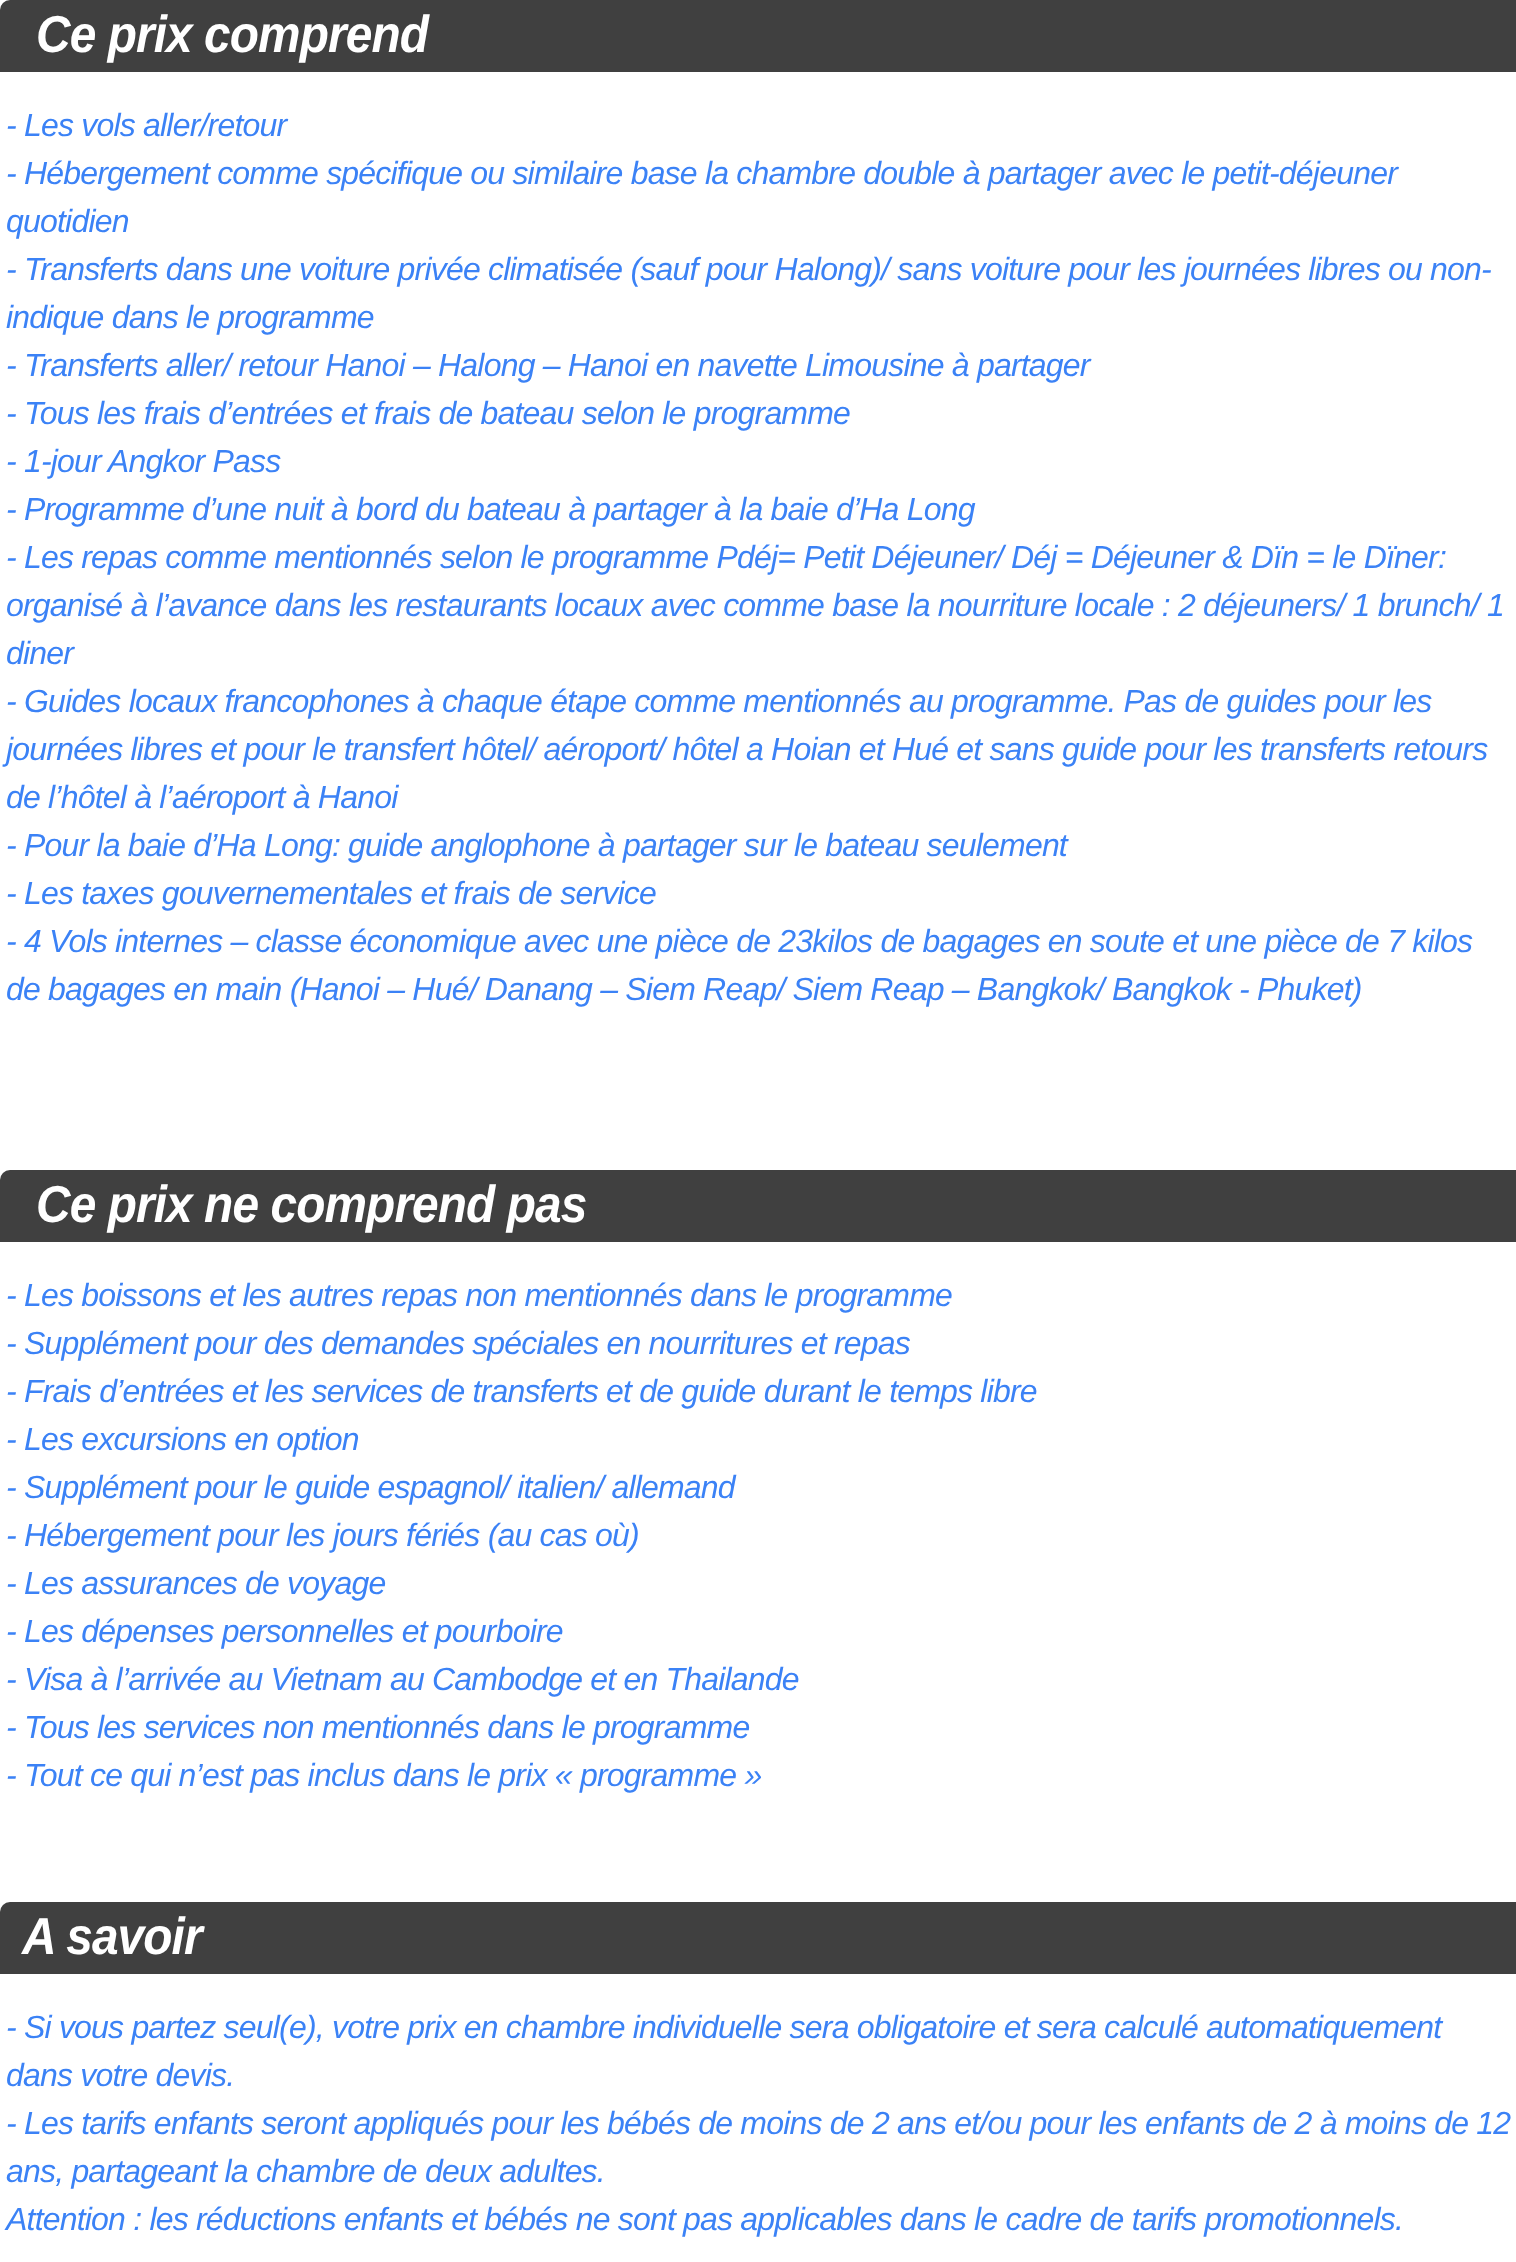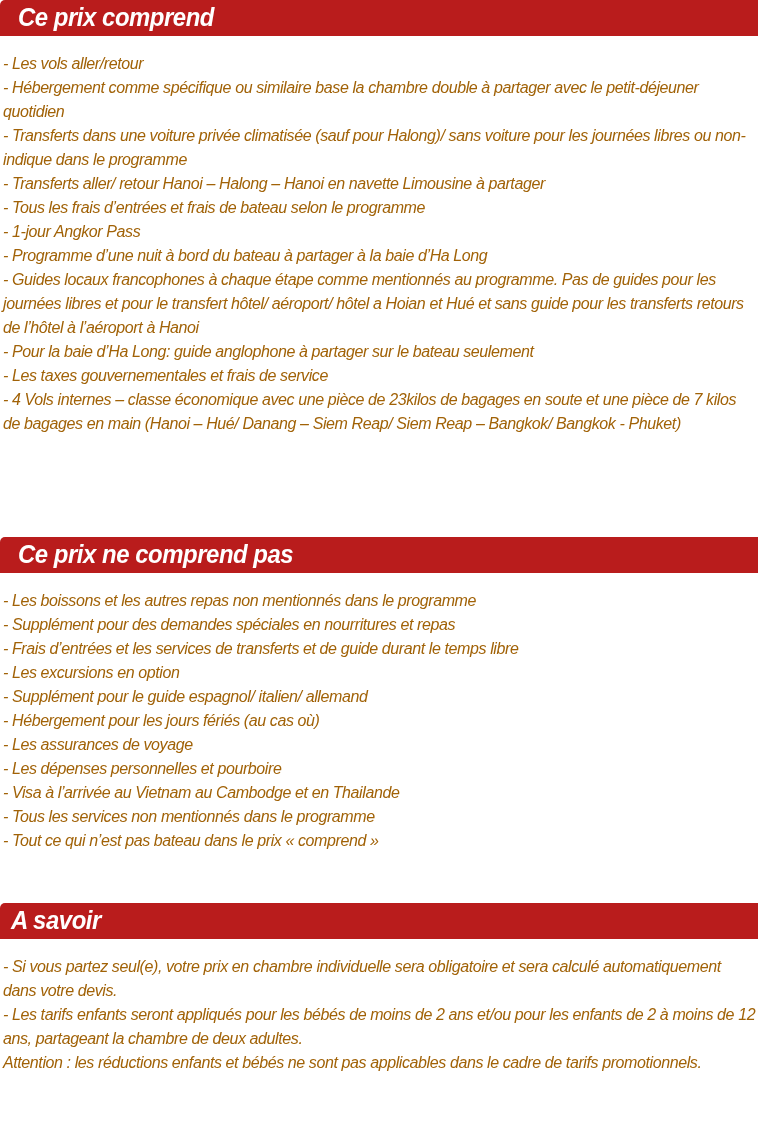--- a/index.html
+++ b/index.html
@@ -13,21 +13,21 @@
   }
   .page {
     width: 758px;
     min-height: 1131px;
     box-sizing: border-box;
     background: #ffffff;
     padding-bottom: 55px;
   }
   .section-bar {
     height: 36px;
-    background: #b91c1c;
+    background: #404040;
     border-top-left-radius: 5px;
     display: flex;
     align-items: center;
     padding-left: 18px;
     box-sizing: border-box;
   }
   .section-bar.gap-lg { margin-top: 77px; }
   .section-bar.gap-md { margin-top: 50px; padding-left: 11px; }
   .section-bar-title {
     color: #ffffff;
@@ -36,21 +36,21 @@
     font-size: 26px;
     letter-spacing: -0.5px;
     transform: scaleX(0.92);
     transform-origin: left center;
     white-space: nowrap;
     padding-bottom: 2px;
   }
   .section-body {
     box-sizing: border-box;
     padding: 16px 2px 0 3px;
-    color: #a16207;
+    color: #3b82f6;
     font-style: italic;
     font-size: 16px;
     letter-spacing: -0.4px;
     line-height: 24px;
   }
   .section-body .list-item {
     margin: 0;
   }
   .body-0 { min-height: 424px; }
   .body-1 { min-height: 280px; font-style: italic; }
@@ -66,20 +66,21 @@
       <span class="section-bar-title">Ce prix comprend</span>
     </header>
     <div class="section-body body-0">
         <p class="list-item">- Les vols aller/retour</p>
         <p class="list-item">- Hébergement comme spécifique ou similaire base la chambre double à partager avec le petit-déjeuner quotidien</p>
         <p class="list-item">- Transferts dans une voiture privée climatisée (sauf pour Halong)/ sans voiture pour les journées libres ou non-indique dans le programme</p>
         <p class="list-item">- Transferts aller/ retour Hanoi – Halong – Hanoi en navette Limousine à partager</p>
         <p class="list-item">- Tous les frais d’entrées et frais de bateau selon le programme</p>
         <p class="list-item">- 1-jour Angkor Pass</p>
         <p class="list-item">- Programme d’une nuit à bord du bateau à partager à la baie d’Ha Long</p>
+        <p class="list-item">- Les repas comme mentionnés selon le programme Pdéj= Petit Déjeuner/ Déj = Déjeuner &amp; Dïn = le Dïner: organisé à l’avance dans les restaurants locaux avec comme base la nourriture locale : 2 déjeuners/ 1 brunch/ 1 diner</p>
         <p class="list-item">- Guides locaux francophones à chaque étape comme mentionnés au programme. Pas de guides pour les journées libres et pour le transfert hôtel/ aéroport/ hôtel a Hoian et Hué et sans guide pour les transferts retours de l’hôtel à l’aéroport à Hanoi</p>
         <p class="list-item">- Pour la baie d’Ha Long: guide anglophone à partager sur le bateau seulement</p>
         <p class="list-item">- Les taxes gouvernementales et frais de service</p>
         <p class="list-item">- 4 Vols internes – classe économique avec une pièce de 23kilos de bagages en soute et une pièce de 7 kilos de bagages en main (Hanoi – Hué/ Danang – Siem Reap/ Siem Reap – Bangkok/ Bangkok - Phuket)</p>
       </div>
   </section>
 
   <section>
     <header class="section-bar gap-lg">
       <span class="section-bar-title">Ce prix ne comprend pas</span>
@@ -88,21 +89,21 @@
         <p class="list-item">- Les boissons et les autres repas non mentionnés dans le programme</p>
         <p class="list-item">- Supplément pour des demandes spéciales en nourritures et repas</p>
         <p class="list-item">- Frais d’entrées et les services de transferts et de guide durant le temps libre</p>
         <p class="list-item">- Les excursions en option</p>
         <p class="list-item">- Supplément pour le guide espagnol/ italien/ allemand</p>
         <p class="list-item">- Hébergement pour les jours fériés (au cas où)</p>
         <p class="list-item">- Les assurances de voyage</p>
         <p class="list-item">- Les dépenses personnelles et pourboire</p>
         <p class="list-item">- Visa à l’arrivée au Vietnam au Cambodge et en Thailande</p>
         <p class="list-item">- Tous les services non mentionnés dans le programme</p>
-        <p class="list-item">- Tout ce qui n’est pas bateau dans le prix « comprend »</p>
+        <p class="list-item">- Tout ce qui n’est pas inclus dans le prix « programme »</p>
       </div>
   </section>
 
   <section>
     <header class="section-bar gap-md">
       <span class="section-bar-title">A savoir</span>
     </header>
     <div class="section-body body-2">
         <p class="list-item">- Si vous partez seul(e), votre prix en chambre individuelle sera obligatoire et sera calculé automatiquement dans votre devis.</p>
         <p class="list-item">- Les tarifs enfants seront appliqués pour les bébés de moins de 2 ans et/ou pour les enfants de 2 à moins de 12 ans, partageant la chambre de deux adultes.</p>

